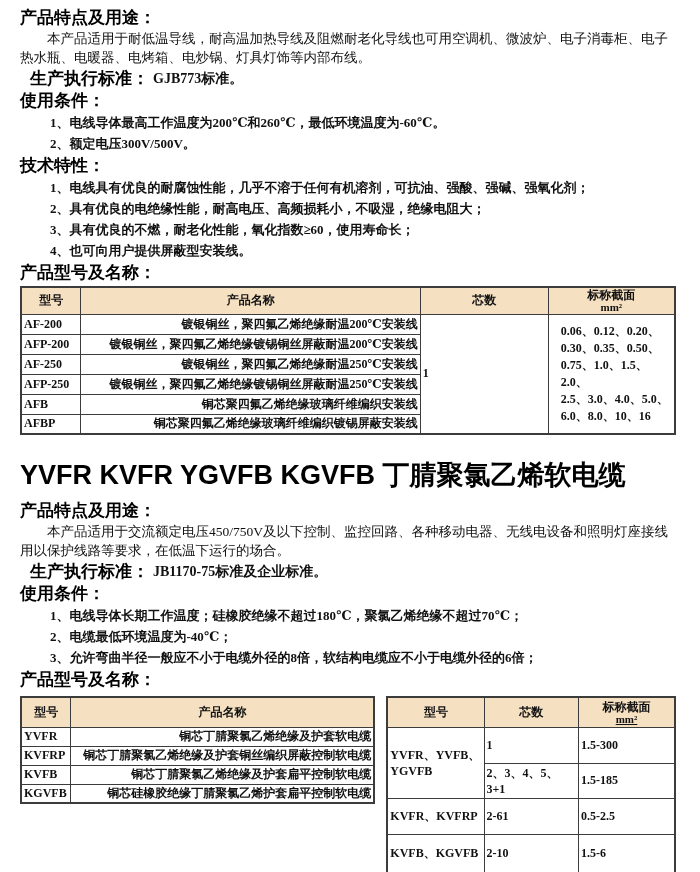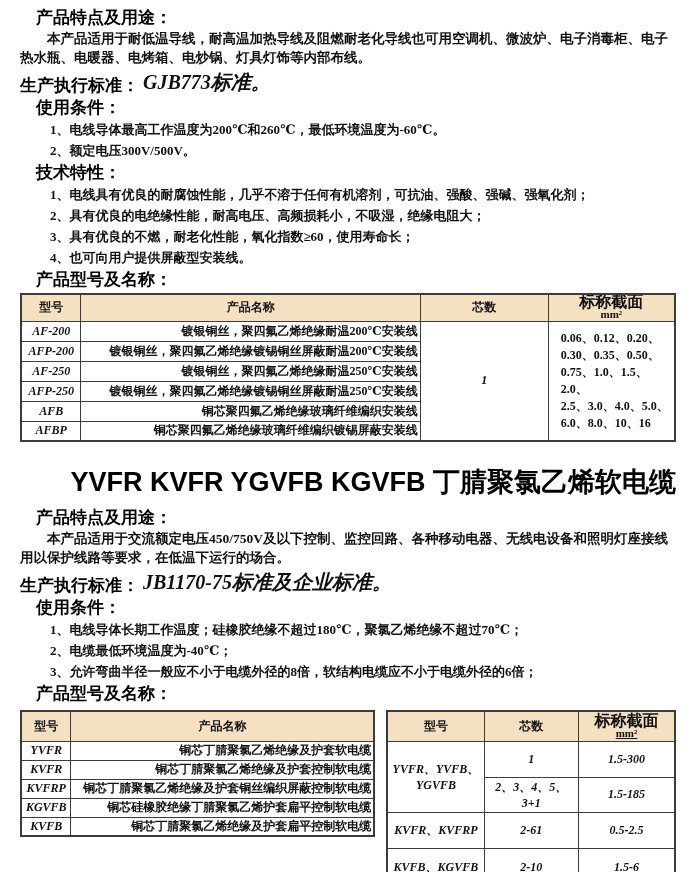--- a/index.html
+++ b/index.html
@@ -3,42 +3,42 @@
 <meta charset="utf-8">
 <style>
   html,body{margin:0;padding:0;}
   body{
     width:700px;height:872px;overflow:hidden;background:#ffffff;color:#111;
     font-family:"Liberation Serif","DejaVu Serif",serif;
     box-sizing:border-box;padding:6px 24px 0 20px;
   }
   .sec-h{
     font-family:"Liberation Sans","DejaVu Sans",sans-serif;
-    font-weight:bold;font-size:17px;line-height:20px;margin:2px 16px 1px;color:#000;
-  }
-  .par{font-size:13.5px;line-height:19px;text-indent:2em;margin:0;font-weight:700;}
-  .inline-row{display:flex;align-items:flex-end;margin:2px 0;}
+    font-weight:bold;font-size:17px;line-height:20px;margin:2px 0 1px;color:#000;
+  }
+  .par{font-size:13.5px;line-height:19px;text-indent:2em;margin:0;font-weight:400;}
+  .inline-row{display:flex;align-items:center;margin:2px 10px;}
   .inline-row .sec-h{margin:0;}
-  .inline-row .after{font-size:20px;font-weight:600;margin-left:4px;font-style:italic;}
+  .inline-row .after{font-size:14px;font-weight:600;margin-left:4px;}
   .li{padding-left:2.3em;font-size:13px;line-height:21px;font-weight:600;}
   table{border-collapse:collapse;table-layout:fixed;padding-left:40px;}
   .spec-table{border:2px solid #3c3c3c;margin-top:3px;}
   .spec-table td,.spec-table th{
     border:1px solid #3c3c3c;font-size:12px;font-weight:700;
     padding:0 2px;overflow:hidden;
   }
   .spec-table th{background:var(--header-bg,#f5e0c2);font-weight:700;text-align:center;}
   .hdr-sub{font-size:11px;line-height:11px;font-weight:700;}
-  .hdr-main{font-size:16px;line-height:14px;}
-  .c{text-align:center;font-style:italic;}
+  .hdr-main{font-size:12px;line-height:14px;}
+  .c{}
   .l{text-align:right;padding-left:10px !important;}
   .pre{white-space:pre-line;line-height:17px;text-align:left;padding-left:12px !important;}
   .page-title{
     font-family:"Liberation Sans","DejaVu Sans",sans-serif;
-    font-weight:bold;font-size:27px;line-height:32px;text-align:right;
+    font-weight:bold;font-size:27px;line-height:32px;text-align:left;
     margin:24px 0 10px 0;color:#000;letter-spacing:0;
   }
   .tables-row{display:flex;gap:11px;margin-top:3px;align-items:flex-start;}
   .u{text-decoration:underline;}
   #t1 tr.r{height:20px;}
   #t1 tr.hd{height:27px;}
   #tn tr.r{height:19px;}
   #tn tr.hd, #ts tr.hd{height:30px;}
 </style>
 </head>
@@ -141,34 +141,30 @@
     <tbody>
         <tr class="hd">
       <th>型号</th>
       <th>产品名称</th>
     </tr>
     <tr class="r">
       <td class="c">YVFR</td>
       <td class="l">铜芯丁腈聚氯乙烯绝缘及护套软电缆</td>
     </tr>
     <tr class="r">
-      <td class="c">KVFR</td>
-      <td class="l">铜芯丁腈聚氯乙烯绝缘及护套控制软电缆</td>
-    </tr>
-    <tr class="r">
       <td class="c">KVFRP</td>
       <td class="l">铜芯丁腈聚氯乙烯绝缘及护套铜丝编织屏蔽控制软电缆</td>
     </tr>
     <tr class="r">
+      <td class="c">KVFB</td>
+      <td class="l">铜芯丁腈聚氯乙烯绝缘及护套扁平控制软电缆</td>
+    </tr>
+    <tr class="r">
       <td class="c">KGVFB</td>
       <td class="l">铜芯硅橡胶绝缘丁腈聚氯乙烯护套扁平控制软电缆</td>
-    </tr>
-    <tr class="r">
-      <td class="c">KVFB</td>
-      <td class="l">铜芯丁腈聚氯乙烯绝缘及护套扁平控制软电缆</td>
     </tr>
   </tbody>
     </table>
 
   <table id="ts" class="spec-table">
     <colgroup>
         <col style="width:97px">
         <col style="width:95px">
         <col style="width:97px">
       </colgroup>

